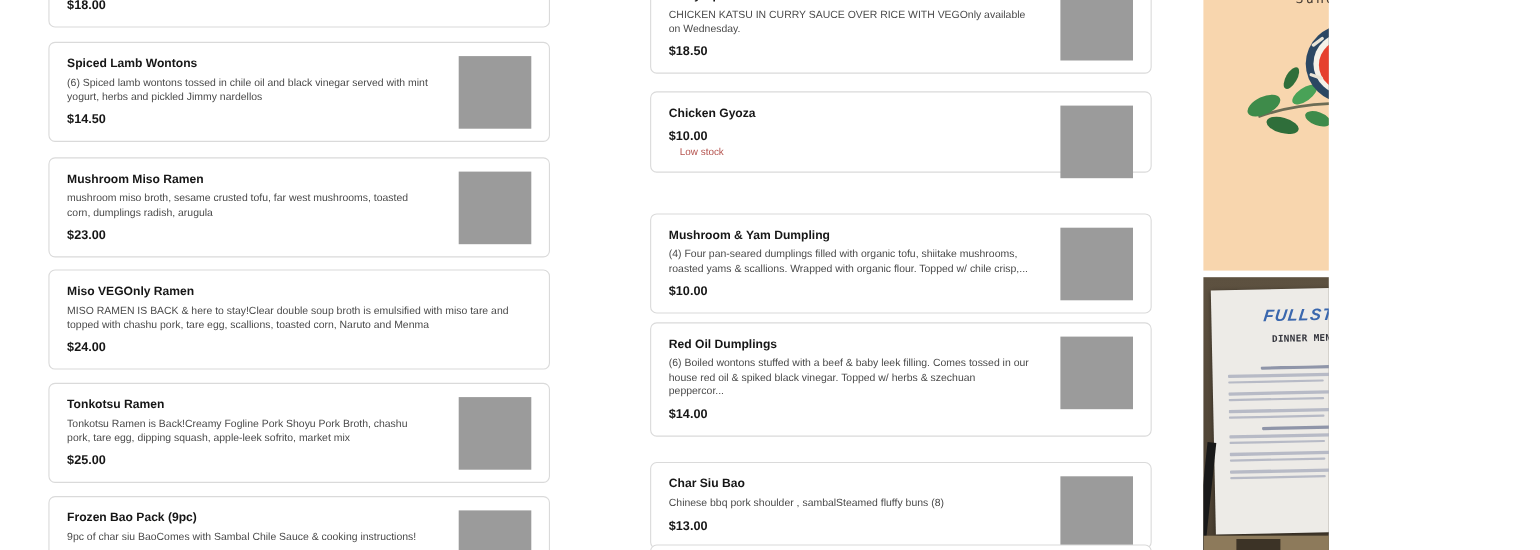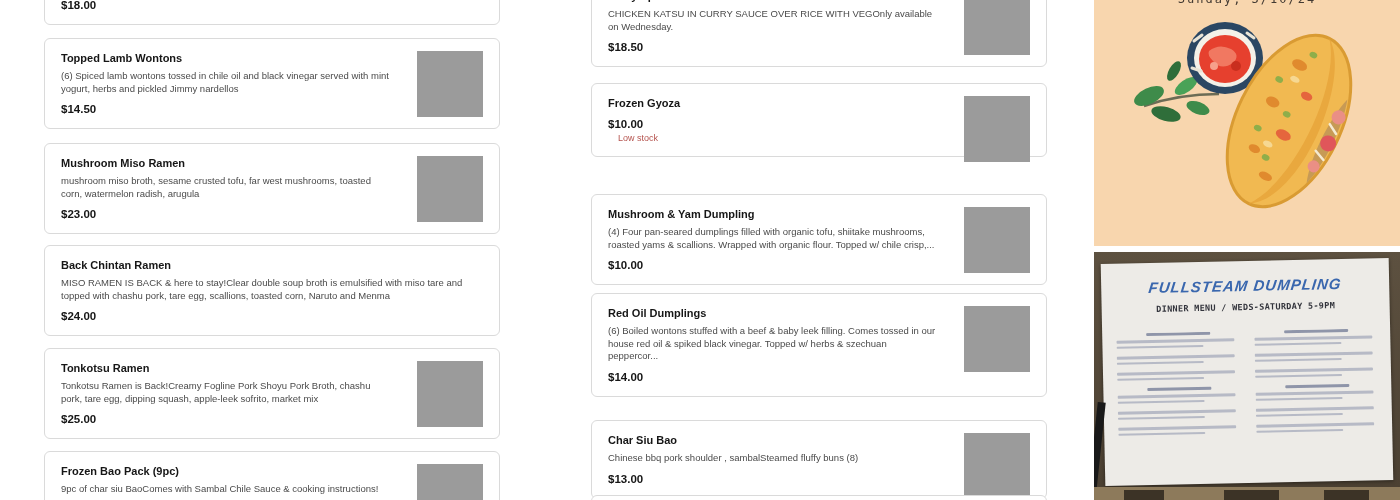--- a/index.html
+++ b/index.html
@@ -1,16 +1,16 @@
 <!DOCTYPE html>
 <html><head>
 <meta charset="utf-8">
 <style>
   html,body{margin:0;padding:0;background:#ffffff;}
-  #stage{position:relative;width:1400px;height:500px;overflow:hidden;background:#ffffff;
+  #stage{position:relative;width:1208px;height:500px;overflow:hidden;background:#ffffff;
          font-family:"Liberation Sans",sans-serif;}
 
   
   .card{position:absolute;width:456px;box-sizing:border-box;background:#fff;
         border:1px solid #dadada;border-radius:6px;padding:12px 16px;cursor:pointer;}
   .card.has-thumb{padding-right:108px;}
   .card .title{font-size:11px;font-weight:bold;line-height:14px;color:#161616;margin:0;}
   .card .desc{font-size:9.5px;line-height:12.5px;color:#4a4a4a;margin:5px 0 0 0;}
   .card .price{font-size:11.5px;font-weight:bold;line-height:14px;color:#161616;margin-top:7px;}
   .card .stock{font-size:9px;line-height:11px;color:#b5534e;margin-top:2px;padding-left:10px;}
@@ -55,35 +55,35 @@
 
 <div id="stage">
 
   <div class="col-left">
 
     <article class="card price-only" style="top:-65px">
       <div class="price">$18.00</div>
     </article>
 
     <article class="card has-thumb" style="top:38px">
-      <h3 class="title">Topped Lamb Wontons</h3>
+      <h3 class="title">Spiced Lamb Wontons</h3>
       <p class="desc">(6) Spiced lamb wontons tossed in chile oil and black vinegar served with mint yogurt, herbs and pickled Jimmy nardellos</p>
       <div class="price">$14.50</div>
       <div class="thumb"></div>
     </article>
 
     <article class="card has-thumb" style="top:143px">
       <h3 class="title">Mushroom Miso Ramen</h3>
-      <p class="desc">mushroom miso broth, sesame crusted tofu, far west mushrooms, toasted corn, watermelon radish, arugula</p>
+      <p class="desc">mushroom miso broth, sesame crusted tofu, far west mushrooms, toasted corn, dumplings radish, arugula</p>
       <div class="price">$23.00</div>
       <div class="thumb"></div>
     </article>
 
     <article class="card" style="top:245px">
-      <h3 class="title">Back Chintan Ramen</h3>
+      <h3 class="title">Miso VEGOnly Ramen</h3>
       <p class="desc">MISO RAMEN IS BACK &amp; here to stay!Clear double soup broth is emulsified with miso tare and topped with chashu pork, tare egg, scallions, toasted corn, Naruto and Menma</p>
       <div class="price">$24.00</div>
     </article>
 
     <article class="card has-thumb" style="top:348px">
       <h3 class="title">Tonkotsu Ramen</h3>
       <p class="desc">Tonkotsu Ramen is Back!Creamy Fogline Pork Shoyu Pork Broth, chashu pork, tare egg, dipping squash, apple-leek sofrito, market mix</p>
       <div class="price">$25.00</div>
       <div class="thumb"></div>
     </article>
@@ -98,21 +98,21 @@
   <div class="col-mid">
 
     <article class="card has-thumb" style="top:-24px">
       <h3 class="title">Curry Special</h3>
       <p class="desc">CHICKEN KATSU IN CURRY SAUCE OVER RICE WITH VEGOnly available on Wednesday.</p>
       <div class="price">$18.50</div>
       <div class="thumb"></div>
     </article>
 
     <article class="card has-thumb" style="top:83px">
-      <h3 class="title">Frozen Gyoza</h3>
+      <h3 class="title">Chicken Gyoza</h3>
       <div class="price">$10.00</div>
       <div class="stock">Low stock</div>
       <div class="thumb"></div>
     </article>
 
     <article class="card has-thumb" style="top:194px">
       <h3 class="title">Mushroom &amp; Yam Dumpling</h3>
       <p class="desc">(4) Four pan-seared dumplings filled with organic tofu, shiitake mushrooms, roasted yams &amp; scallions. Wrapped with organic flour. Topped w/ chile crisp,...</p>
       <div class="price">$10.00</div>
       <div class="thumb"></div>

